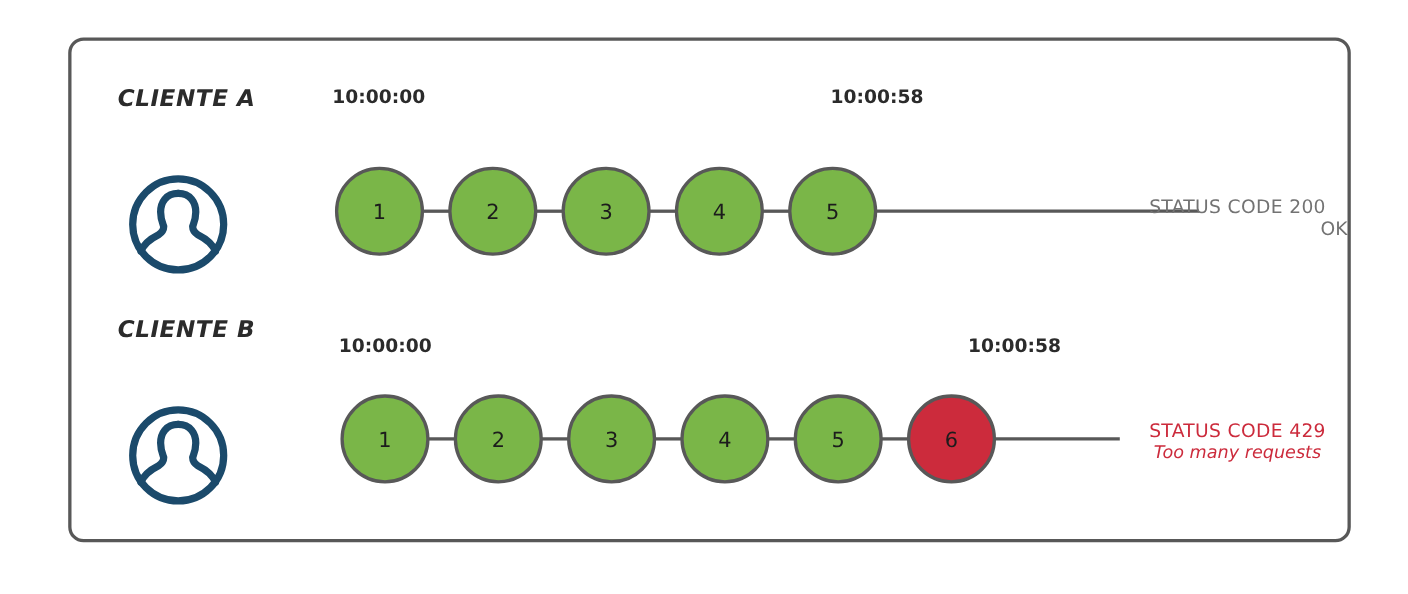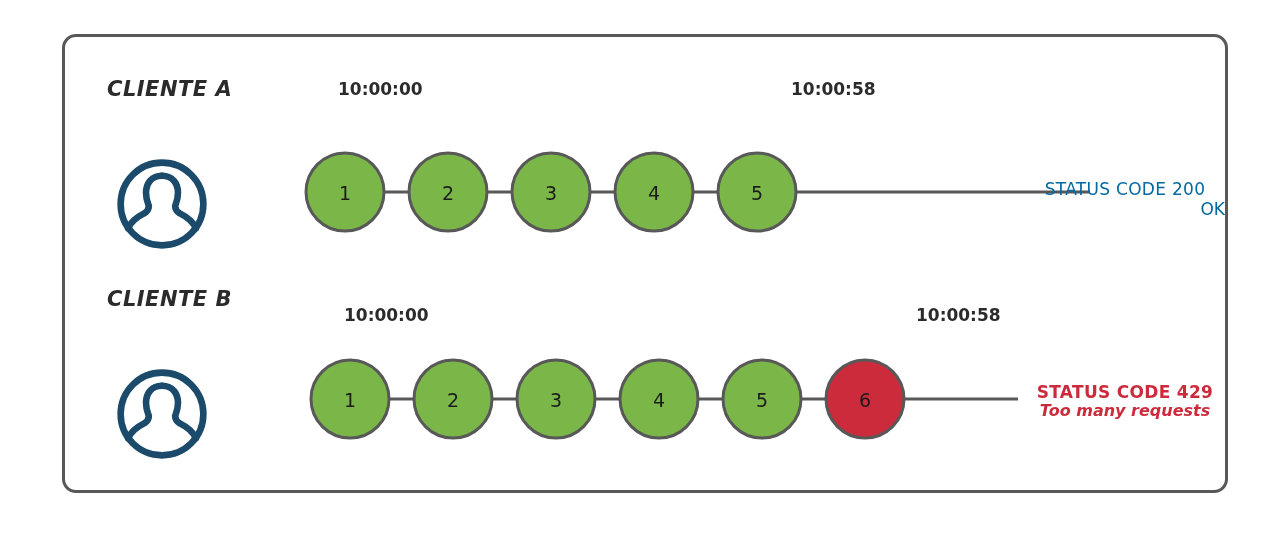--- a/index.html
+++ b/index.html
@@ -66,21 +66,20 @@
   }
 
   
   .timestamp {
     position: absolute;
     font-family: "DejaVu Sans", sans-serif;
     font-size: 17px;
     font-weight: bold;
     color: #2b2b2b;
     white-space: nowrap;
-    margin-left: 36px;
   }
 
   
   .chain {
     position: absolute;
     height: 90px;
   }
   .chain-svg {
     display: block;
     overflow: visible;
@@ -103,21 +102,21 @@
   }
   .status .line1 {
     display: block;
     font-size: 17px;
     letter-spacing: 0.3px;
   }
   .status .line2 {
     display: block;
     font-size: 16px;
   }
-  .status-ok { color: #0369a1; }
+  .status-ok { color: #737373; }
   .status-ok .line2 { font-size: 17px; text-align: right; }
   .status-err { color: #cc2b3c; }
   .status-err .line2 { font-style: italic; }
 </style>
 </head>
 <body>
 
 <div id="diagram-root">
   <div class="panel">
 
@@ -229,20 +228,20 @@
             <circle cx="467" cy="45" r="39" fill="#7ab648" stroke="#585858" stroke-width="3"></circle>
             <text class="node-num" x="467" y="46">5</text>
           </g>
           <g>
             <circle cx="570" cy="45" r="39" fill="#cc2b3c" stroke="#585858" stroke-width="3"></circle>
             <text class="node-num" x="570" y="46">6</text>
           </g>
         </svg>
       </div>
 
-      <div class="status status-err" style="left:945px; top:105px; width:230px;font-weight:bold;">
+      <div class="status status-err" style="left:945px; top:105px; width:230px;">
         <span class="line1">STATUS CODE 429</span>
         <span class="line2">Too many requests</span>
       </div>
     </div>
 
   </div>
 </div>
 
 </body></html>

